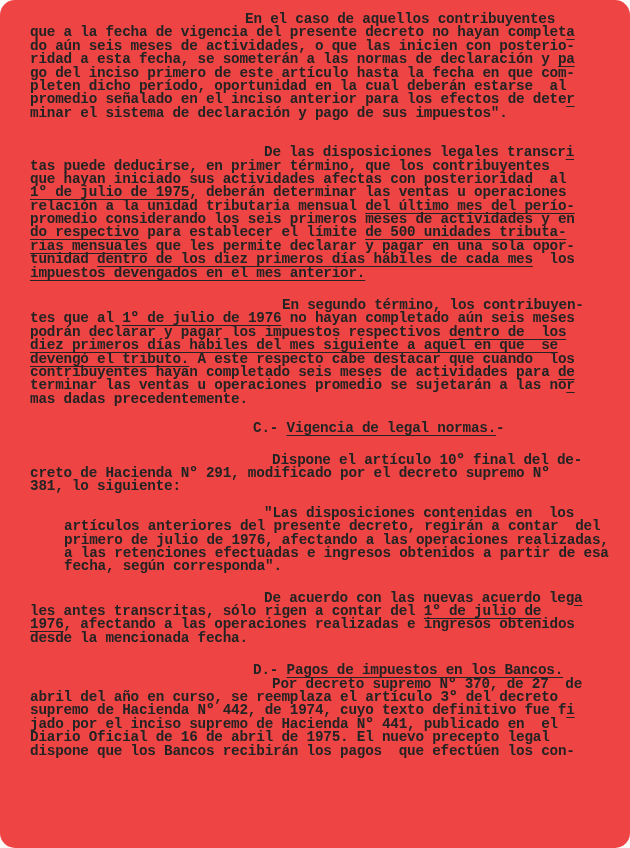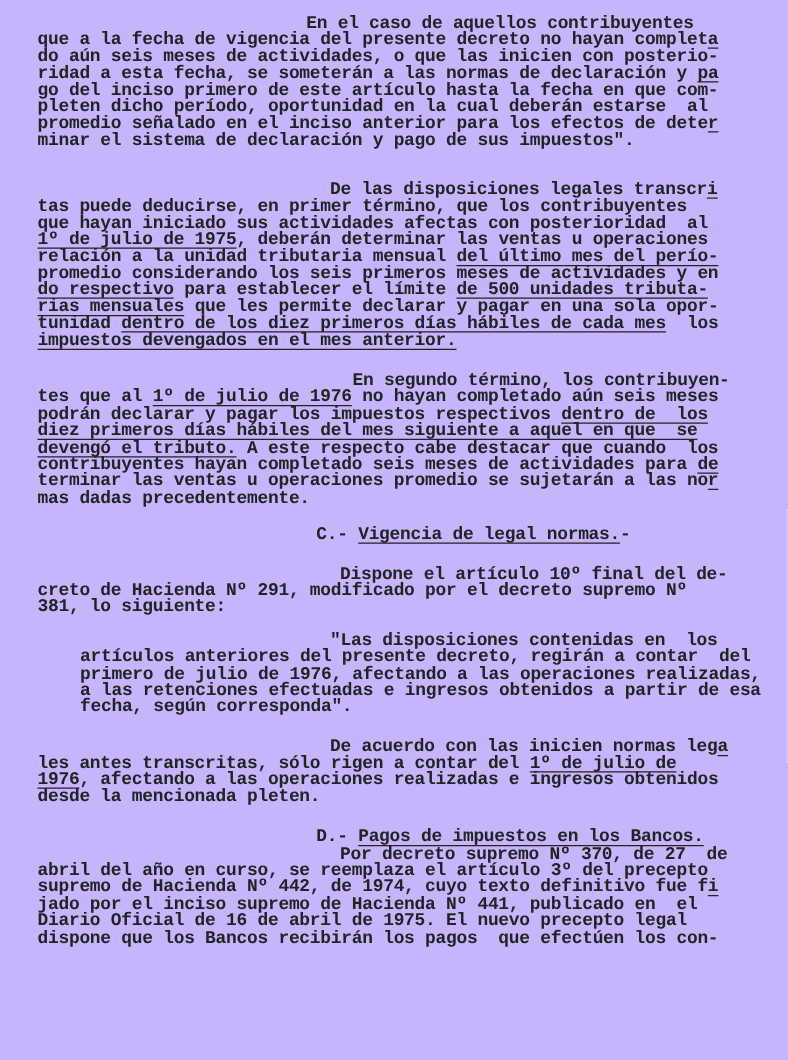--- a/index.html
+++ b/index.html
@@ -28,21 +28,21 @@
   }
   .u{
     text-decoration:underline;
     text-decoration-thickness:1.4px;
     text-underline-offset:2.5px;
   }
 </style>
 </head>
 <body>
 
-<div class="page" style="background: #c4b5fd; color: rgb(35, 35, 35);">
+<div class="page" style="background: #ef4444; color: rgb(35, 35, 35); border-radius: 15px;">
     <div class="block" style="margin-top: 0px;">
       <div class="line" style="padding-left: 245px;"><span>En el caso de aquellos contribuyentes</span></div>
       <div class="line" style="padding-left: 30px;"><span>que a la fecha de vigencia del presente decreto no hayan complet</span><span class="u">a</span></div>
       <div class="line" style="padding-left: 30px;"><span>do aún seis meses de actividades, o que las inicien con posterio-</span></div>
       <div class="line" style="padding-left: 30px;"><span>ridad a esta fecha, se someterán a las normas de declaración y </span><span class="u">pa</span></div>
       <div class="line" style="padding-left: 30px;"><span>go del inciso primero de este artículo hasta la fecha en que com-</span></div>
       <div class="line" style="padding-left: 30px;"><span>pleten dicho período, oportunidad en la cual deberán estarse  al</span></div>
       <div class="line" style="padding-left: 30px;"><span>promedio señalado en el inciso anterior para los efectos de dete</span><span class="u">r</span></div>
       <div class="line" style="padding-left: 30px;"><span>minar el sistema de declaración y pago de sus impuestos".</span></div>
     </div>
@@ -77,29 +77,29 @@
       <div class="line" style="padding-left: 30px;"><span>381, lo siguiente:</span></div>
     </div>
     <div class="block" style="margin-top: 13px;">
       <div class="line" style="padding-left: 264px;"><span>"Las disposiciones contenidas en  los</span></div>
       <div class="line" style="padding-left: 64px;"><span>artículos anteriores del presente decreto, regirán a contar  del</span></div>
       <div class="line" style="padding-left: 64px;"><span>primero de julio de 1976, afectando a las operaciones realizadas,</span></div>
       <div class="line" style="padding-left: 64px;"><span>a las retenciones efectuadas e ingresos obtenidos a partir de esa</span></div>
       <div class="line" style="padding-left: 64px;"><span>fecha, según corresponda".</span></div>
     </div>
     <div class="block" style="margin-top: 18px;">
-      <div class="line" style="padding-left: 264px;"><span>De acuerdo con las inicien normas leg</span><span class="u">a</span></div>
+      <div class="line" style="padding-left: 264px;"><span>De acuerdo con las nuevas acuerdo leg</span><span class="u">a</span></div>
       <div class="line" style="padding-left: 30px;"><span>les antes transcritas, sólo rigen a contar del </span><span class="u">1º de julio de</span></div>
       <div class="line" style="padding-left: 30px;"><span class="u">1976</span><span>, afectando a las operaciones realizadas e ingresos obtenidos</span></div>
-      <div class="line" style="padding-left: 30px;"><span>desde la mencionada pleten.</span></div>
+      <div class="line" style="padding-left: 30px;"><span>desde la mencionada fecha.</span></div>
     </div>
     <div class="block" style="margin-top: 19px;">
       <div class="line" style="padding-left: 253px;"><span>D.- </span><span class="u">Pagos de impuestos en los Bancos.</span></div>
     </div>
     <div class="block" style="">
       <div class="line" style="padding-left: 272px;"><span>Por decreto supremo Nº 370, de 27  de</span></div>
-      <div class="line" style="padding-left: 30px;"><span>abril del año en curso, se reemplaza el artículo 3º del precepto</span></div>
+      <div class="line" style="padding-left: 30px;"><span>abril del año en curso, se reemplaza el artículo 3º del decreto</span></div>
       <div class="line" style="padding-left: 30px;"><span>supremo de Hacienda Nº 442, de 1974, cuyo texto definitivo fue f</span><span class="u">i</span></div>
       <div class="line" style="padding-left: 30px;"><span>jado por el inciso supremo de Hacienda Nº 441, publicado en  el</span></div>
       <div class="line" style="padding-left: 30px;"><span>Diario Oficial de 16 de abril de 1975. El nuevo precepto legal</span></div>
       <div class="line" style="padding-left: 30px;"><span>dispone que los Bancos recibirán los pagos  que efectúen los con-</span></div>
     </div>
   </div>
 
 </body></html>

